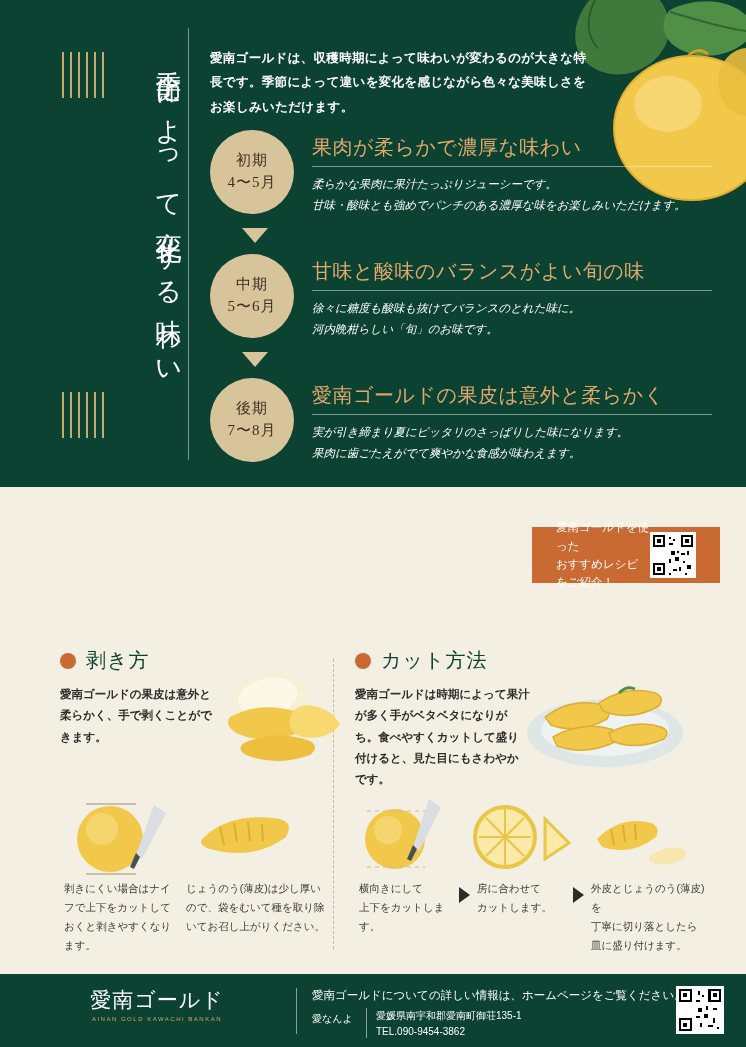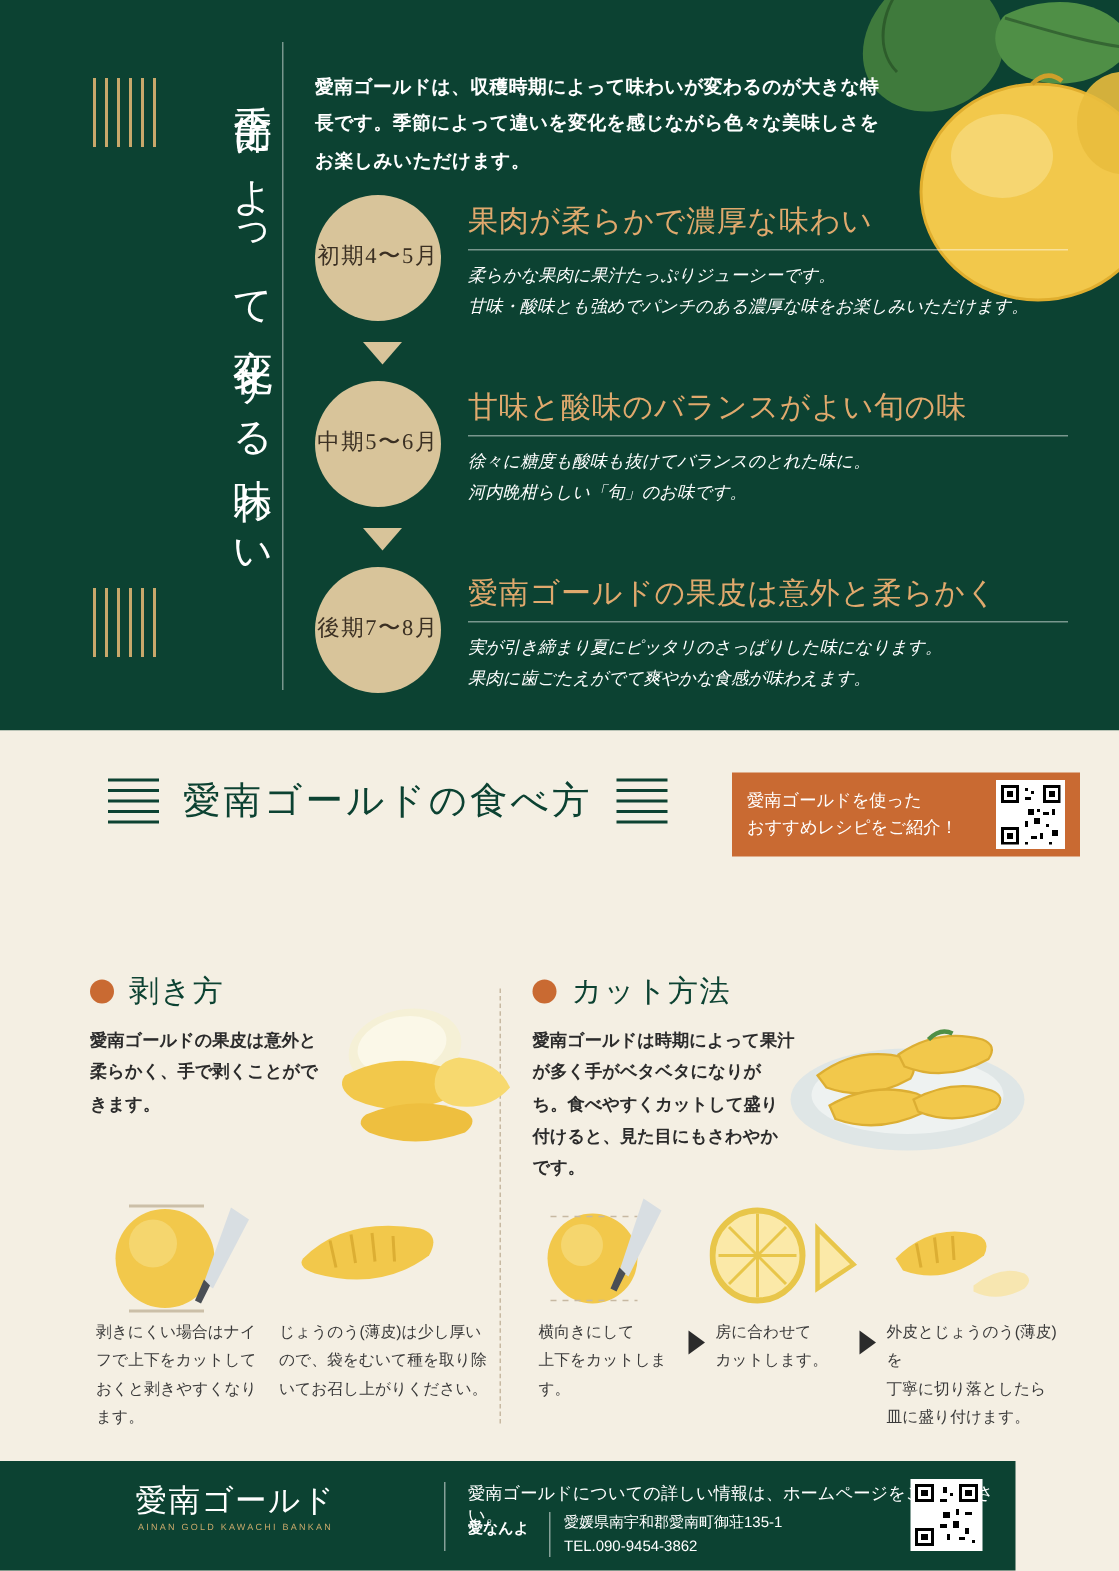--- a/index.html
+++ b/index.html
@@ -63,21 +63,21 @@
   .stage {
     position:absolute;
     left:210px;
     width:510px;
   }
   .stage .badge {
     position:absolute; left:0; top:0;
     width:84px; height:84px; border-radius:50%;
     background:#d8c49a;
     color:#3b3023;
-    display:flex; flex-direction:row;
+    display:flex; flex-direction:column;
     align-items:center; justify-content:center;
     font-size:15px; line-height:1.45;
     font-family:"Liberation Serif", serif;
     letter-spacing:1px;
   }
   .stage .s-head {
     position:absolute; left:102px; top:4px;
     color:#e0a96d;
     font-size:20px;
     font-family:"Liberation Serif", serif;
@@ -128,25 +128,25 @@
     margin:0;
     font-size:25px;
     color:#0c4232;
     font-family:"Liberation Serif", serif;
     letter-spacing:2px;
     font-weight:normal;
   }
 
   .recipe-box {
     position:absolute;
-    right:26px; top:28px;
-    width:232px; height:56px;
+    right:26px; top:40px;
+    width:188px; height:56px;
     background:#c96a32;
     display:flex; align-items:center;
-    padding:0 10px;
+    padding:0 24px;
   }
   .recipe-box .rtxt {
     color:#fff; font-size:11.5px; line-height:1.6; flex:1;
   }
   .qr { width:46px; height:46px; background:#fff; padding:3px; }
   .qr svg { display:block; }
 
   .mid-lead {
     position:absolute;
     left:26px; top:108px;
@@ -187,40 +187,40 @@
   .tri-r {
     width:0;height:0;
     border-top:8px solid transparent;
     border-bottom:8px solid transparent;
     border-left:11px solid #2b2b2b;
   }
 
   
   .foot {
     position:relative;
-    width:677px; height:73px;
+    width:746px; height:73px;
     background:#0c4232;
     color:#fff;
   }
   .foot .brand {
     position:absolute; left:42px; top:12px; width:230px;
     text-align:center;
   }
   .foot .brand .b1 {
     font-size:21px; letter-spacing:1px;
     font-family:"Liberation Serif", serif;
   }
   .foot .brand .b2 {
     font-size:18px; color:#e6c97e; letter-spacing:1px;
     font-family:"Liberation Serif", serif;
   }
   .foot .brand .b3 { font-size:6px; color:#c8a86b; letter-spacing:1.5px; margin-top:2px;}
   .foot .vline { position:absolute; left:296px; top:14px; width:1px; height:46px; background:rgba(255,255,255,.5); }
   .foot .f-msg { position:absolute; left:312px; top:14px; font-size:11.5px; }
-  .foot .f-sub { position:absolute; left:312px; top:38px; font-size:10px;font-weight:bold; }
+  .foot .f-sub { position:absolute; left:312px; top:38px; font-size:10px; }
   .foot .f-addr { position:absolute; left:376px; top:34px; font-size:10px; line-height:1.6; }
   .foot .f-vline2 { position:absolute; left:366px; top:34px; width:1px; height:30px; background:rgba(255,255,255,.5); }
   .foot .f-qr { position:absolute; right:22px; top:12px; width:48px; height:48px; background:#fff; padding:3px; }
 </style>
 </head>
 <body>
 
 <div class="top">
 
   <div class="citrus-wrap">
@@ -290,37 +290,20 @@
     </div>
     <div class="s-head">愛南ゴールドの果皮は意外と柔らかく</div>
     <div class="s-rule"></div>
     <div class="s-body" style="white-space:pre-line">実が引き締まり夏にピッタリのさっぱりした味になります。
 果肉に歯ごたえがでて爽やかな食感が味わえます。</div>
   </div>
 </div>
 
 <div class="mid">
 
-  <div class="sec-title">
-    <div class="hatch">
-        <i></i>
-        <i></i>
-        <i></i>
-        <i></i>
-        <i></i>
-      </div>
-    <h2>愛南ゴールドの食べ方</h2>
-    <div class="hatch r">
-        <i></i>
-        <i></i>
-        <i></i>
-        <i></i>
-        <i></i>
-      </div>
-  </div>
 
   <div class="recipe-box">
     <div class="rtxt">
       <div>愛南ゴールドを使った</div>
       <div>おすすめレシピをご紹介！</div>
     </div>
     <div class="qr">
       <svg width="40" height="40" viewBox="0 0 20 20" shape-rendering="crispEdges">
         <rect width="20" height="20" fill="#fff"></rect>
         <g fill="#000">

